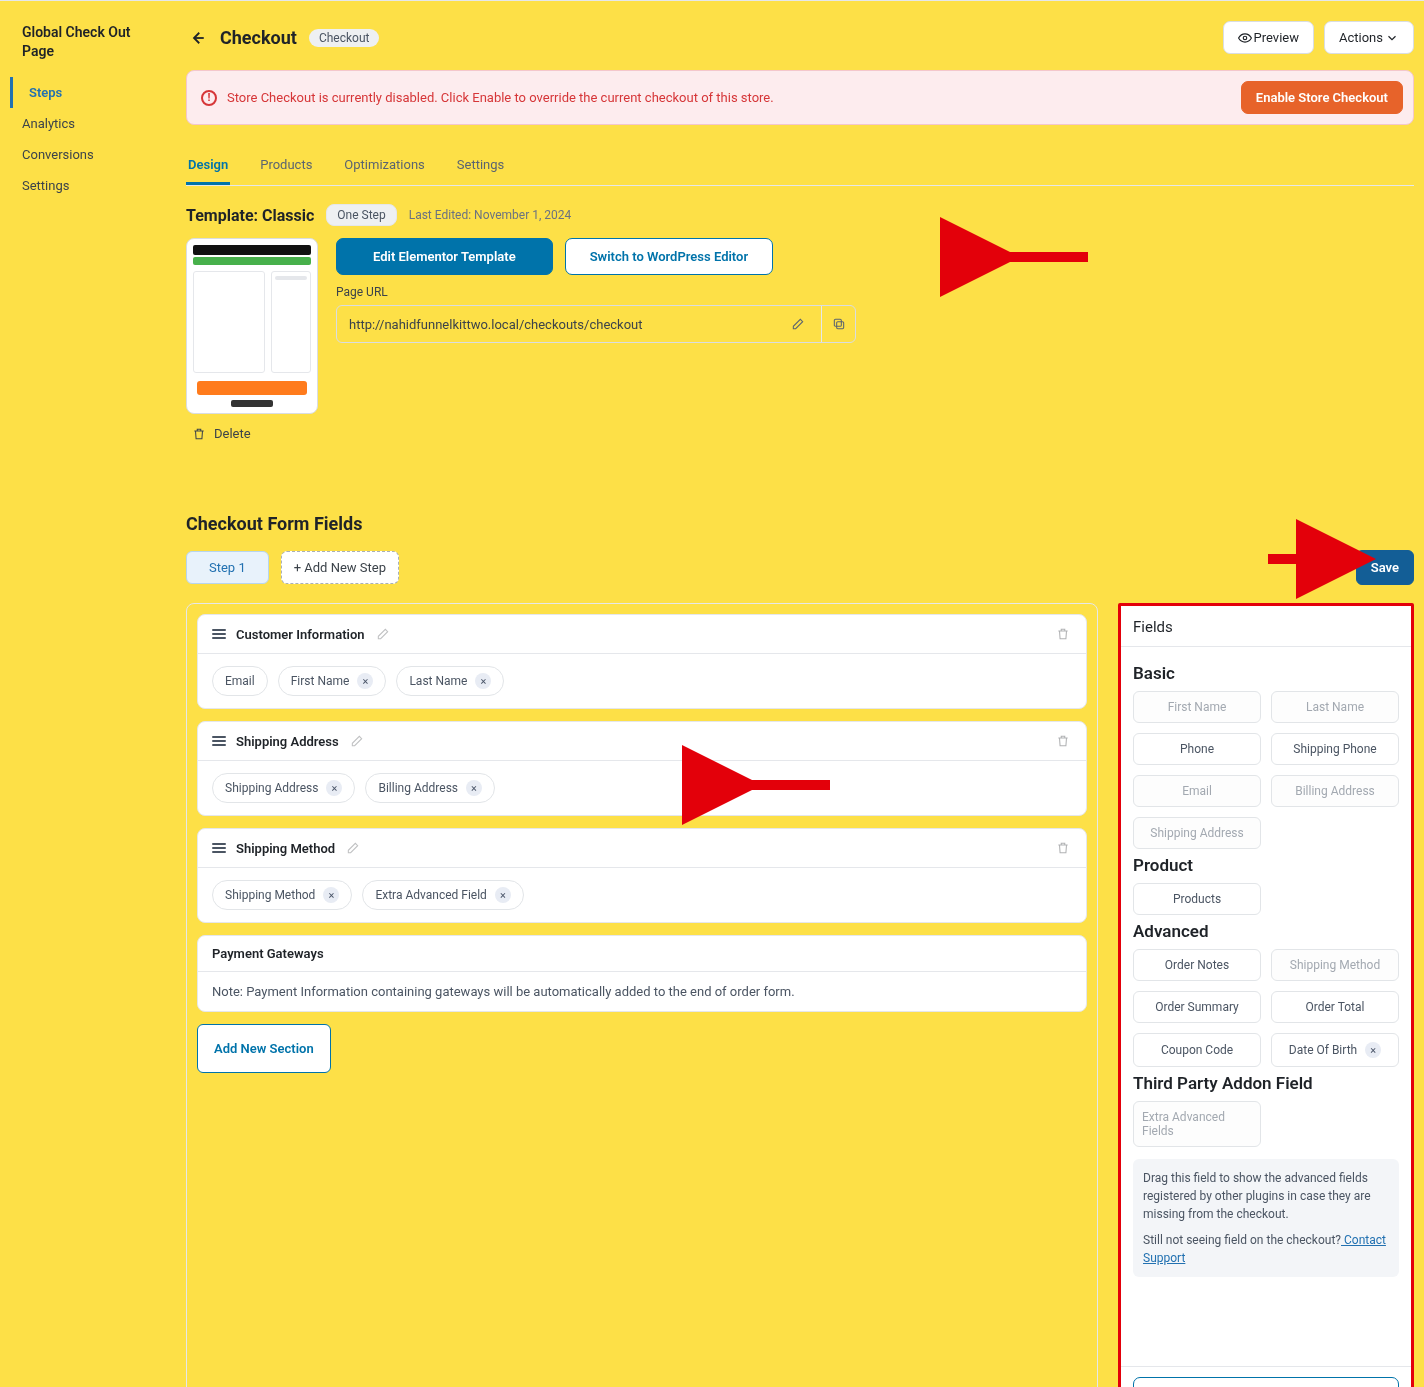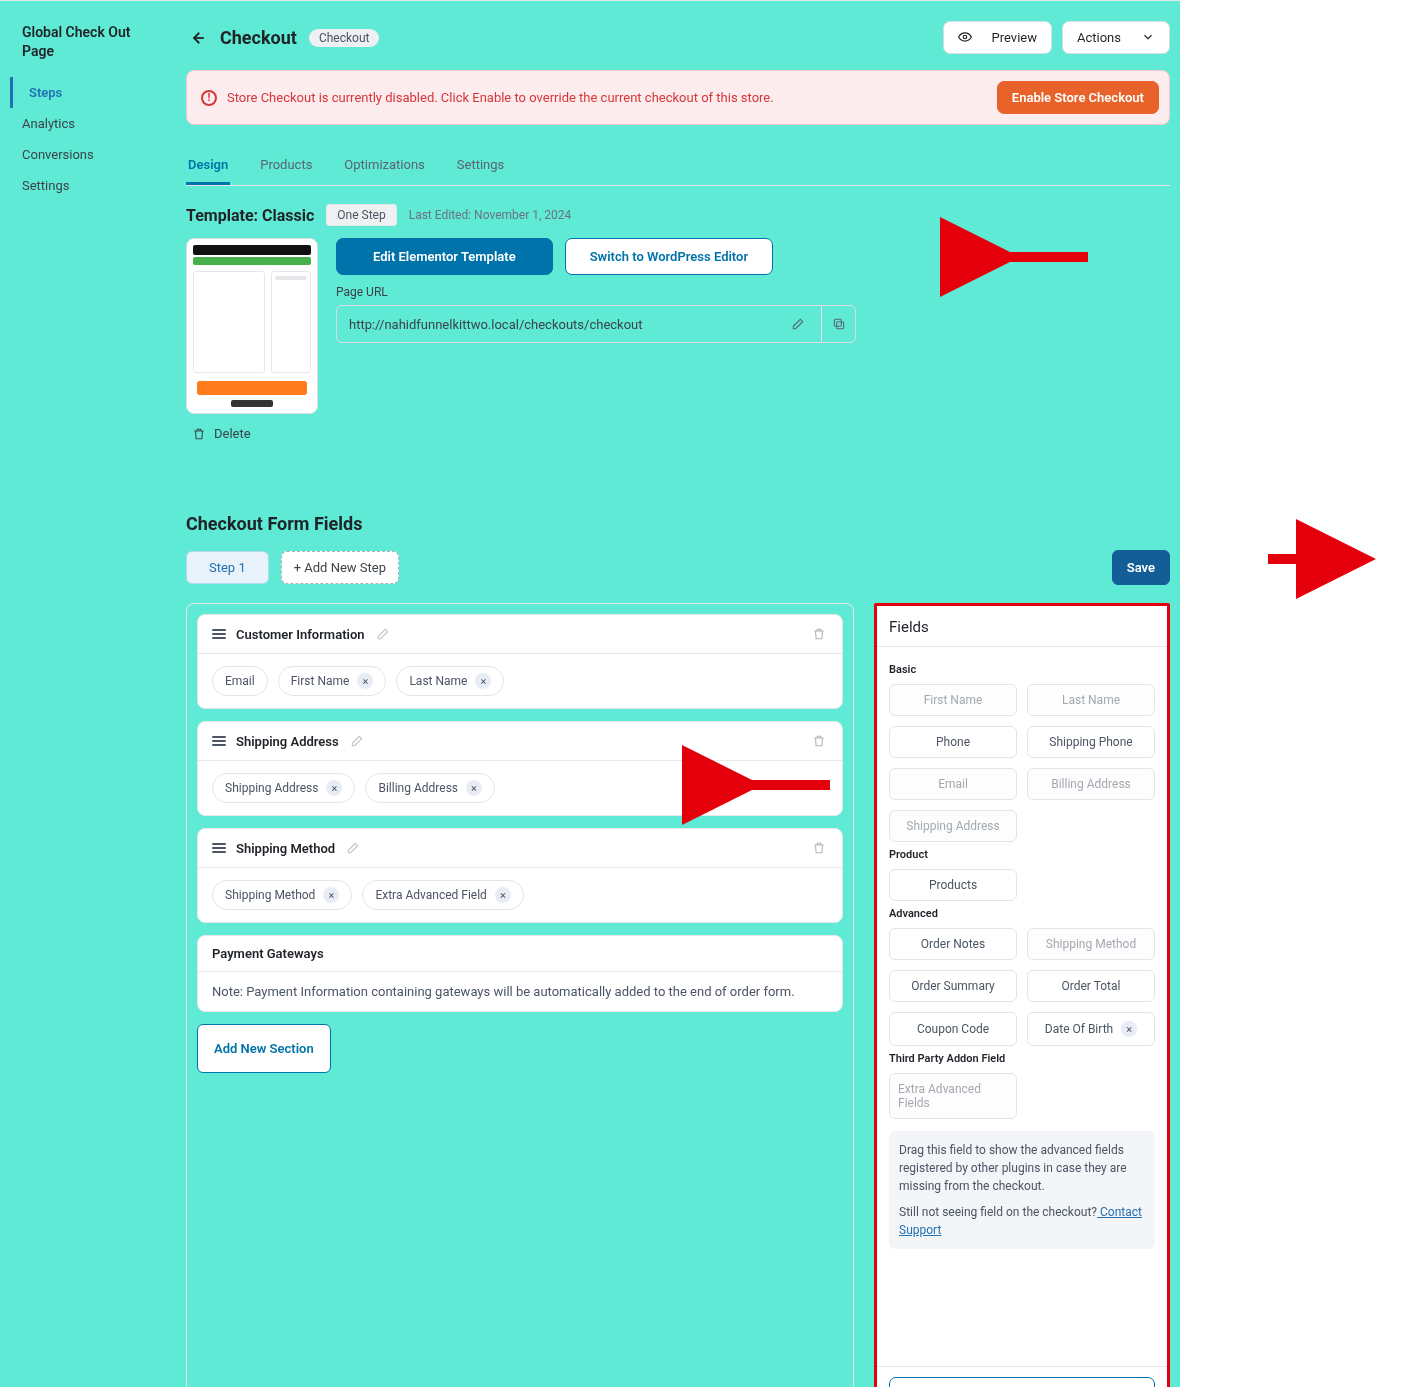--- a/index.html
+++ b/index.html
@@ -18,46 +18,46 @@
     --pink-border:#f4c7cc;
     --pink-text:#b03642;
     --orange:#e7632a;
     --danger:#d63638;
     --save:#135e96;
     --panelHL:#e3000a;
     --dark:#111;
   }
   *{box-sizing:border-box;font-family:-apple-system,BlinkMacSystemFont,"Segoe UI",Roboto,Helvetica,Arial,sans-serif}
   html,body{margin:0;padding:0;background:var(--bg);color:var(--text);}
-  .page{width:1180px;min-height:1387px;position:relative;background:#5eead4;border-top:1px solid var(--border);}
+  .page{width:1424px;min-height:1387px;position:relative;background:#fde047;border-top:1px solid var(--border);}
   .sidebar{position:absolute;left:10px;top:22px;width:128px}
   .sidebar-title{font-size:14px;font-weight:600;line-height:1.35;margin-bottom:16px;padding-left:12px;}
   .sidebar-item{padding:8px 12px;font-size:13px;color:#3c434a;cursor:pointer}
   .sidebar-item.active{color:var(--blue2);border-left:3px solid var(--blue2);font-weight:600;padding-left:16px}
   .main{position:absolute;left:186px;right:10px;top:0;}
   .header{display:flex;align-items:center;gap:12px;padding-top:20px}
   .back{width:22px;height:22px;display:flex;align-items:center;justify-content:center;color:#1f2328;cursor:pointer;font-size:20px;}
   .h1{font-size:18px;font-weight:700}
   .badge{background:#eef0f2;border-radius:12px;padding:2px 10px;font-size:12px;color:#4b5563}
   .header-right{margin-left:auto;display:flex;gap:10px}
-  .btn{display:inline-flex;gap:20px;border:1px solid var(--border2);background:#fff;border-radius:7px;padding:8px 14px;font-size:13px;color:#1f2328;cursor:pointer}
+  .btn{display:inline-flex;align-items:center;gap:2px;border:1px solid var(--border2);background:#fff;border-radius:7px;padding:8px 14px;font-size:13px;color:#1f2328;cursor:pointer}
   .btn.blue{background:var(--blue);border-color:var(--blue);color:#fff;font-weight:600}
   .btn.outline-blue{border-color:var(--blue);color:var(--blue);font-weight:600;background:#fff}
   .btn.outline-sm{padding:16px 16px;font-size:13px;border-color:var(--blue);color:var(--blue);font-weight:600;border-radius:6px}
   .btn.save{background:var(--save);border-color:var(--save);color:#fff;font-weight:600;border-radius:6px;padding:9px 14px}
   .btn.orange{background:var(--orange);border-color:var(--orange);color:#fff;font-weight:600}
   .notice{margin-top:16px;display:flex;align-items:center;gap:10px;background:var(--pink);border:1px solid var(--pink-border);border-radius:8px;padding:10px 10px 10px 14px;}
   .notice .ico{width:16px;height:16px;border:2px solid var(--danger);border-radius:50%;display:flex;align-items:center;justify-content:center;color:var(--danger);font-size:11px;font-weight:700;line-height:1}
   .notice .msg{flex:1;color:var(--danger);font-size:13px}
   .tabs{display:flex;gap:28px;border-bottom:1px solid var(--border);margin-top:22px}
   .tab{padding:10px 2px;color:#5b6470;font-size:13px;cursor:pointer}
   .tab.active{color:var(--blue);border-bottom:3px solid var(--blue);font-weight:600}
   .section-row{display:flex;align-items:center;gap:12px;margin-top:18px}
   .section-title{font-size:16px;font-weight:700}
-  .pill{background:#eef0f2;border-radius:3px;padding:3px 10px;font-size:12px;color:#4b5563;border:1px solid #e5e7eb}
+  .pill{background:#eef0f2;border-radius:8px;padding:3px 10px;font-size:12px;color:#4b5563;border:1px solid #e5e7eb}
   .muted{color:#6b7280;font-size:12px}
   .template-row{display:flex;gap:18px;margin-top:12px}
   .thumb-wrap{display:flex;flex-direction:column;align-items:flex-start}
   .thumb{width:132px;height:176px;border:1px solid var(--border2);border-radius:8px;background:#fff;position:relative;overflow:hidden}
   .thumb .bar{position:absolute;left:6px;right:6px;top:6px;height:10px;background:var(--dark);border-radius:2px}
   .thumb .grn{position:absolute;left:6px;right:6px;top:18px;height:8px;background:#47b04b;border-radius:2px}
   .thumb .cols{position:absolute;left:6px;right:6px;top:32px;bottom:40px;display:flex;gap:6px}
   .thumb .col1{flex:1;border:1px solid #e5e7eb;border-radius:3px}
   .thumb .col2{width:40px;border:1px solid #e5e7eb;border-radius:3px;position:relative}
   .thumb .col2::before{content:"";position:absolute;left:3px;right:3px;top:4px;height:4px;background:#e5e7eb;border-radius:2px}
@@ -88,21 +88,21 @@
   .chiprow{display:flex;flex-wrap:wrap;gap:10px;padding:12px 14px}
   .chip{display:inline-flex;align-items:center;gap:8px;border:1px solid var(--chip-border);background:#fff;border-radius:16px;padding:6px 12px;font-size:12px;color:#4b5563}
   .chip .x{width:16px;height:16px;border-radius:50%;background:#e8ecf4;display:flex;align-items:center;justify-content:center;font-size:11px;color:#4a5568;cursor:pointer}
   .card.note .card-head{border-bottom:1px solid var(--border)}
   .note-body{padding:12px 14px;font-size:13px;color:#4b5563}
 
   .right-col{width:296px;border:3px solid var(--panelHL);border-radius:2px;background:#fff;display:flex;flex-direction:column}
   .right-inner{padding:12px 12px 10px 12px;display:flex;flex-direction:column;flex:1}
   .rc-title{font-size:15px;font-weight:400;margin-bottom:4px}
   .rc-sep{height:1px;background:var(--border);margin:6px -12px 10px}
-  .rc-group{font-size:11px;font-weight:600;margin-top:6px;margin-bottom:8px}
+  .rc-group{font-size:17px;font-weight:600;margin-top:6px;margin-bottom:8px}
   .rc-grid{display:flex;flex-wrap:wrap;gap:10px}
   .f{width:calc(50% - 5px);display:flex;align-items:center;justify-content:center;border:1px solid var(--chip-border);border-radius:6px;padding:8px 8px;font-size:12px;color:#4b5563;cursor:grab}
   .f.dis{color:#a3a9b1;background:#fdfdfd}
   .f .xr{margin-left:8px;width:16px;height:16px;border-radius:50%;background:#e8ecf4;display:flex;align-items:center;justify-content:center;font-size:11px;color:#4a5568}
   .hint{background:#f3f5f8;border-radius:6px;padding:10px;font-size:12px;color:#4b5563;margin-top:12px;line-height:1.5}
   .hint a{color:var(--blue2);text-decoration:underline;cursor:pointer}
   .rc-bottom{margin-top:auto}
   .rc-bottom .btn{width:100%;justify-content:center}
 
   

